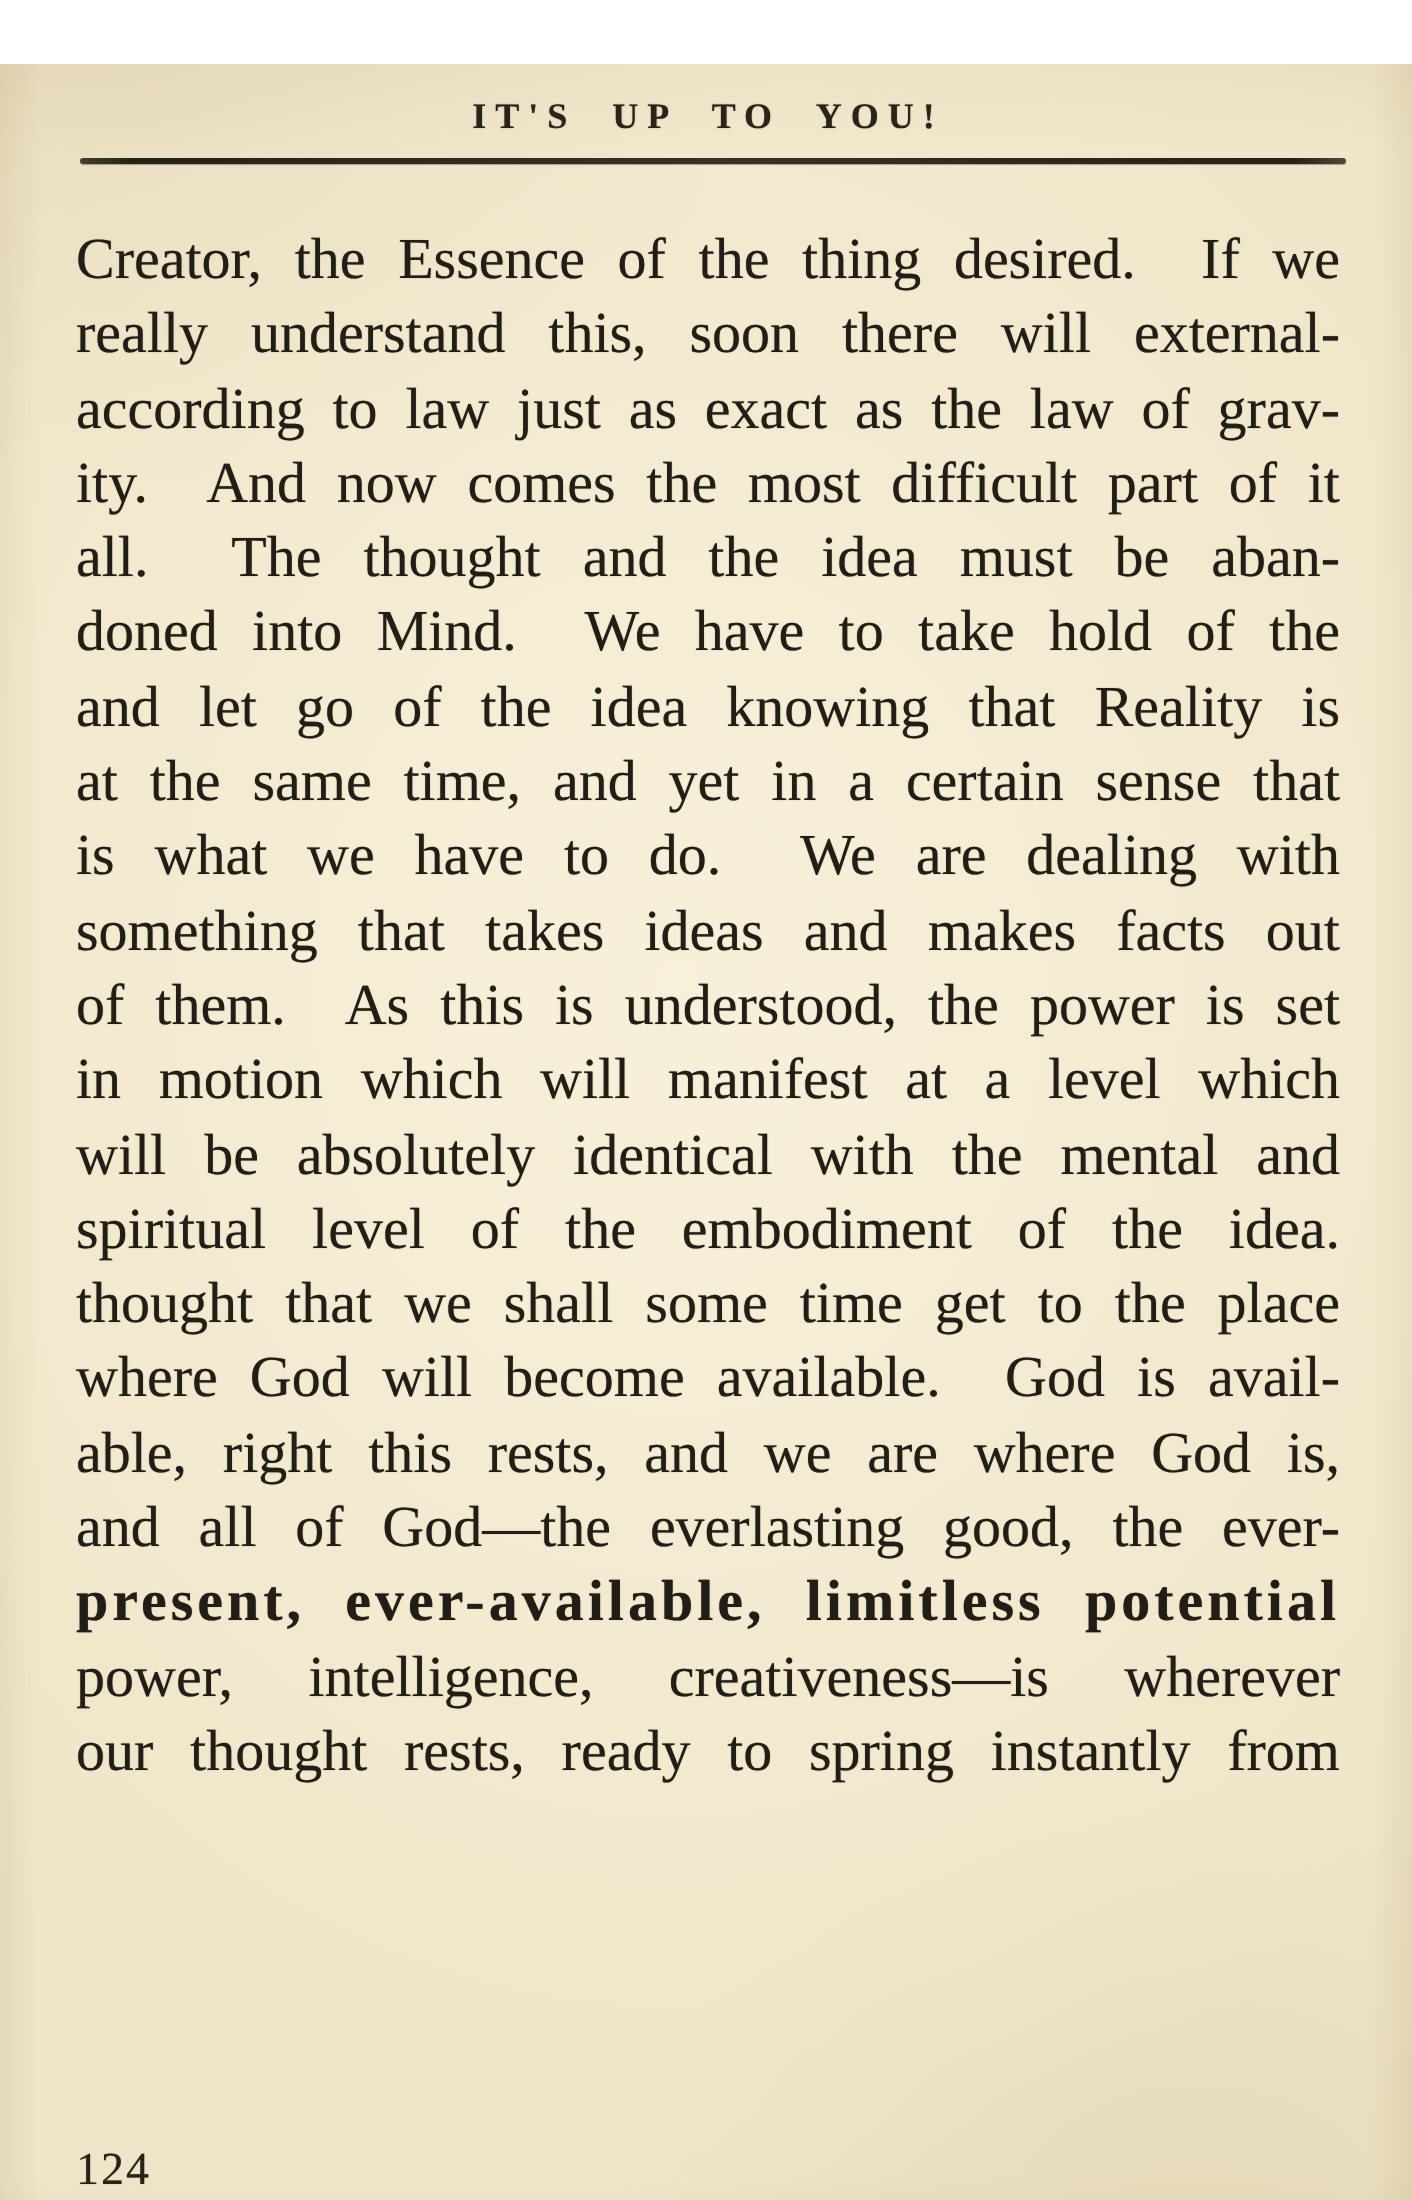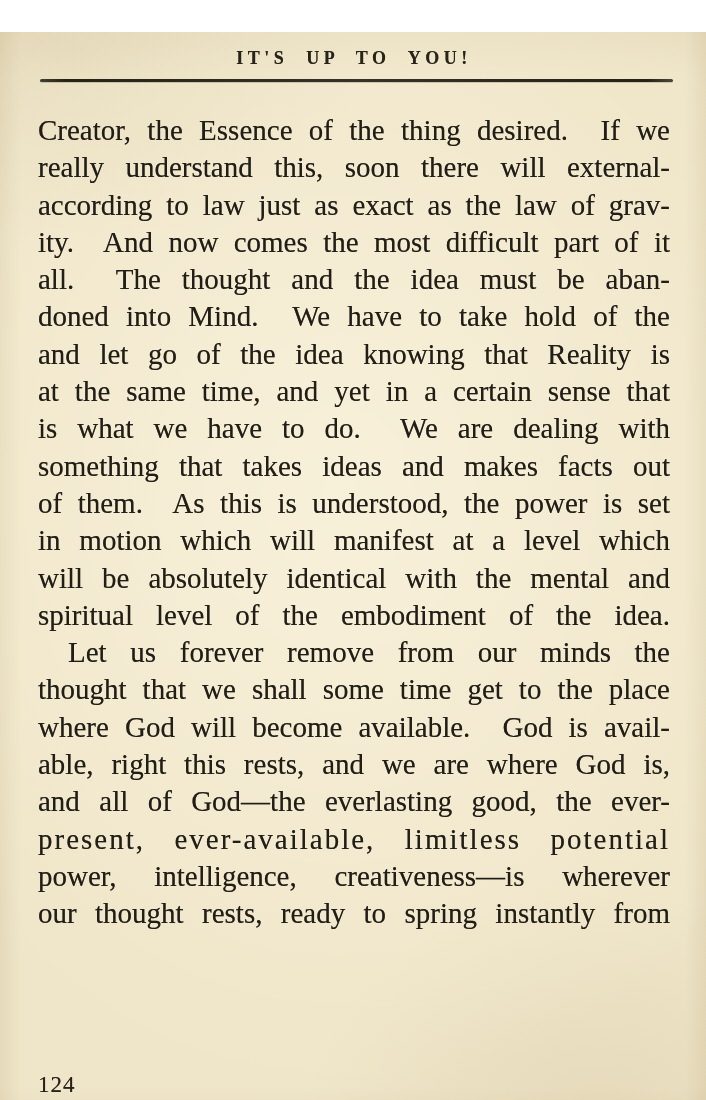--- a/index.html
+++ b/index.html
@@ -99,24 +99,23 @@
       <div class="line"><span>all.&nbsp; The thought and the idea must be aban-</span></div>
       <div class="line"><span>doned into Mind.&nbsp; </span><span class="it">We have to take hold of the</span></div>
       <div class="line"><span class="it">and let go of the idea knowing that Reality is</span></div>
       <div class="line"><span>at the same time, and yet in a certain sense that</span></div>
       <div class="line"><span>is what we have to do.&nbsp; We are dealing with</span></div>
       <div class="line"><span>something that takes ideas and makes facts out</span></div>
       <div class="line"><span>of them.&nbsp; As this is understood, the power is set</span></div>
       <div class="line"><span>in motion which will manifest at a level which</span></div>
       <div class="line"><span>will be absolutely identical with the mental and</span></div>
       <div class="line"><span>spiritual level of the embodiment of the idea.</span></div>
-      <div class="line indent"><span>Let us forever remove from our minds the</span></div>
       <div class="line"><span>thought that we shall some time </span><span class="it">get to</span><span> the place</span></div>
       <div class="line"><span>where God will become available.&nbsp; God is avail-</span></div>
       <div class="line"><span>able, right this rests, and we are where God is,</span></div>
       <div class="line"><span>and all of God—the everlasting good, the ever-</span></div>
-      <div class="line" style="letter-spacing: 2px;"><span>present, ever-available, limitless potential</span></div>
+      <div class="line" style="letter-spacing: 2px; font-weight: bold;"><span>present, ever-available, limitless potential</span></div>
       <div class="line"><span>power, intelligence, creativeness—is </span><span class="it">wherever</span></div>
       <div class="line"><span class="it">our thought rests,</span><span> ready to spring instantly from</span></div>
     </div>
 
   <div class="folio">124</div>
 </div>
 
 </body></html>

